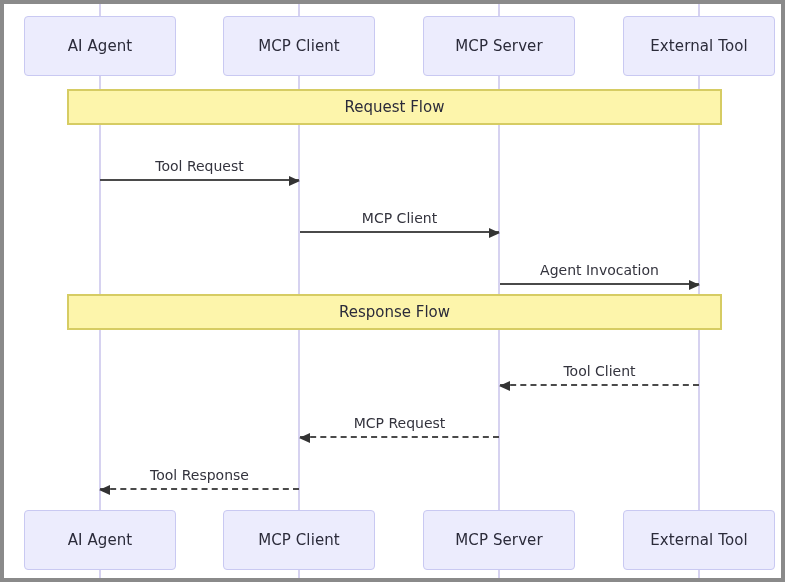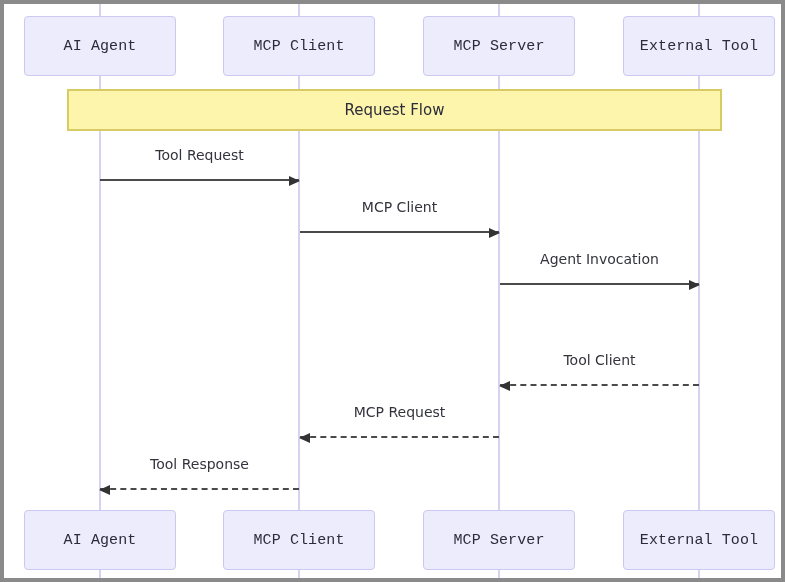--- a/index.html
+++ b/index.html
@@ -50,50 +50,49 @@
     border-radius: 4px;
     display: flex;
     align-items: center;
     justify-content: center;
   }
   .participant-label {
     font-size: 15px;
     color: #2b2b3a;
     letter-spacing: 0.1px;
     white-space: nowrap;
-    font-family: Liberation Mono, monospace;
   }
 
   
   .flow-banner {
     position: absolute;
     left: 63px;
     width: 655px;
-    height: 42px;
+    height: 36px;
     box-sizing: border-box;
     background: #fdf5ab;
     border: 2px solid #d6cc63;
     display: flex;
     align-items: center;
     justify-content: center;
   }
   .flow-banner-label {
     font-size: 15px;
     color: #2b2b3a;
     white-space: nowrap;
   }
 
   
   .message {
     position: absolute;
     height: 0;
   }
   .message-label {
     position: absolute;
-    bottom: 16px;
+    bottom: 5px;
     left: 0;
     width: 100%;
     text-align: center;
     font-size: 14px;
     color: #33333d;
     white-space: nowrap;
   }
   .message-line {
     position: absolute;
     left: 0;
@@ -166,20 +165,23 @@
       </div>
     </div>
 
     <div class="message" style="left:496px; width:199px; top:279px;">
       <span class="message-label">Agent Invocation</span>
       <div class="message-line">
         <span class="arrowhead right"></span>
       </div>
     </div>
 
+    <div class="flow-banner" style="top:290px;">
+      <span class="flow-banner-label">Response Flow</span>
+    </div>
 
     <div class="message" style="left:496px; width:199px; top:380px;">
       <span class="message-label">Tool Client</span>
       <div class="message-line dashed">
         <span class="arrowhead left"></span>
       </div>
     </div>
 
     <div class="message" style="left:296px; width:199px; top:432px;">
       <span class="message-label">MCP Request</span>

